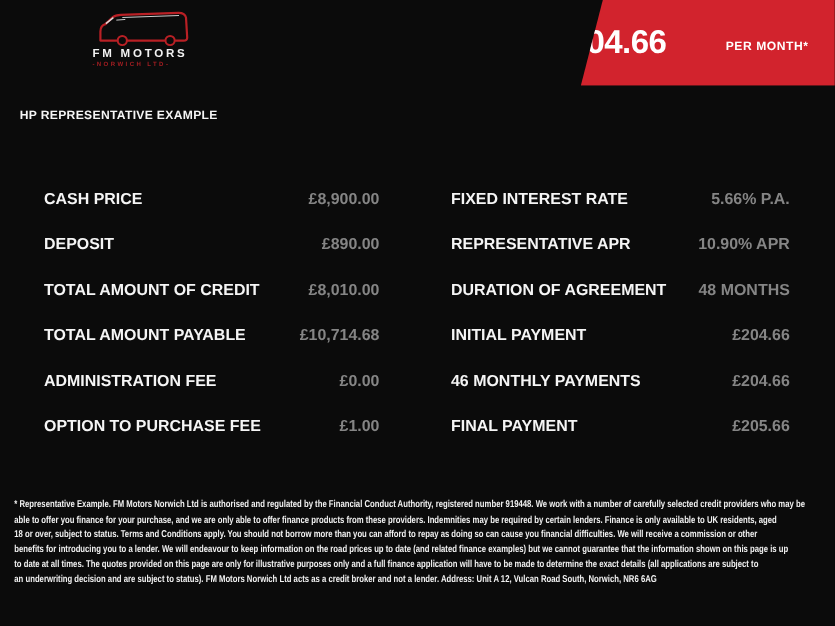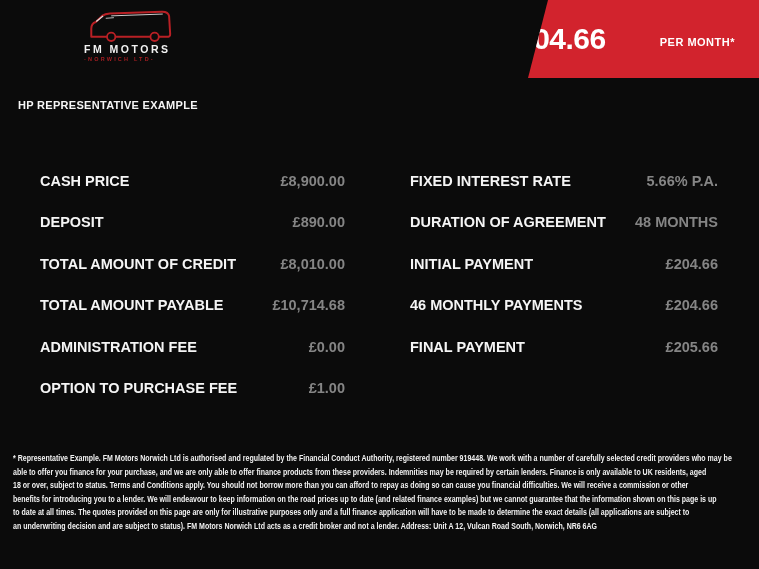--- a/index.html
+++ b/index.html
@@ -183,20 +183,24 @@
         <span class="finance-value">£1.00</span>
       </div>
     </div>
 
     <div class="finance-col right">
       <div class="finance-row">
         <span class="finance-label">FIXED INTEREST RATE</span>
         <span class="finance-value">5.66% P.A.</span>
       </div>
       <div class="finance-row">
+        <span class="finance-label">REPRESENTATIVE APR</span>
+        <span class="finance-value">10.90% APR</span>
+      </div>
+      <div class="finance-row">
         <span class="finance-label">DURATION OF AGREEMENT</span>
         <span class="finance-value">48 MONTHS</span>
       </div>
       <div class="finance-row">
         <span class="finance-label">INITIAL PAYMENT</span>
         <span class="finance-value">£204.66</span>
       </div>
       <div class="finance-row">
         <span class="finance-label">46 MONTHLY PAYMENTS</span>
         <span class="finance-value">£204.66</span>

